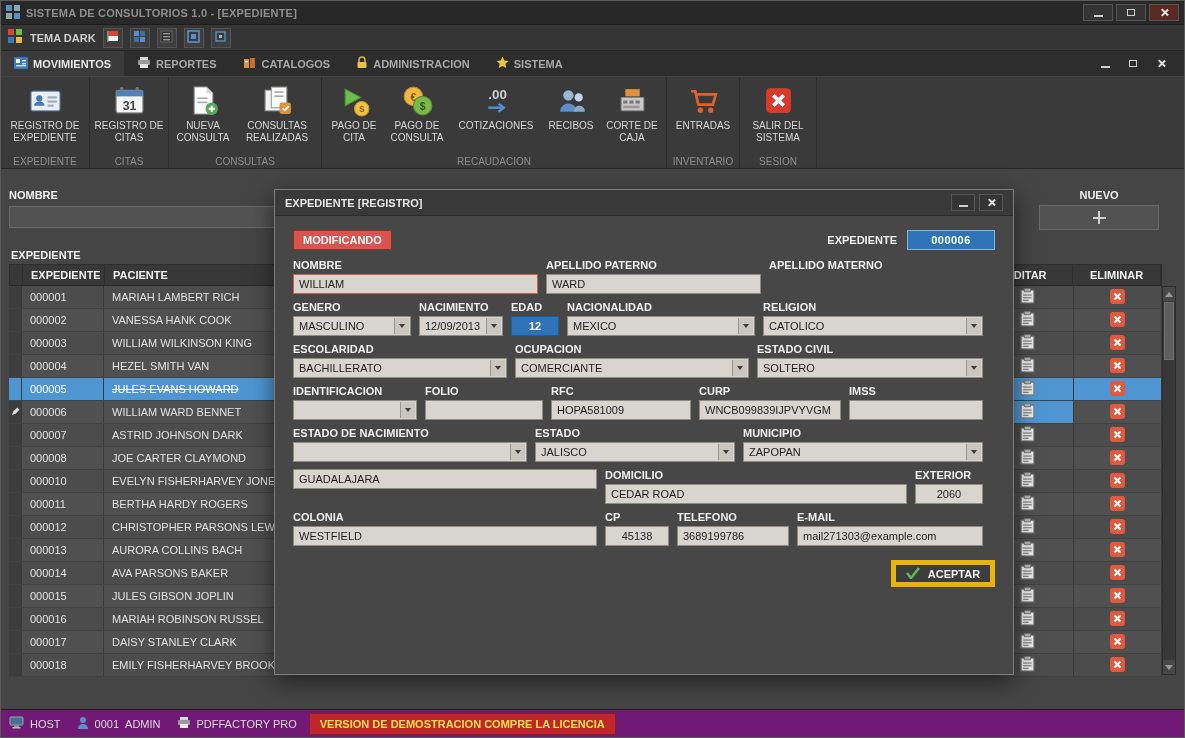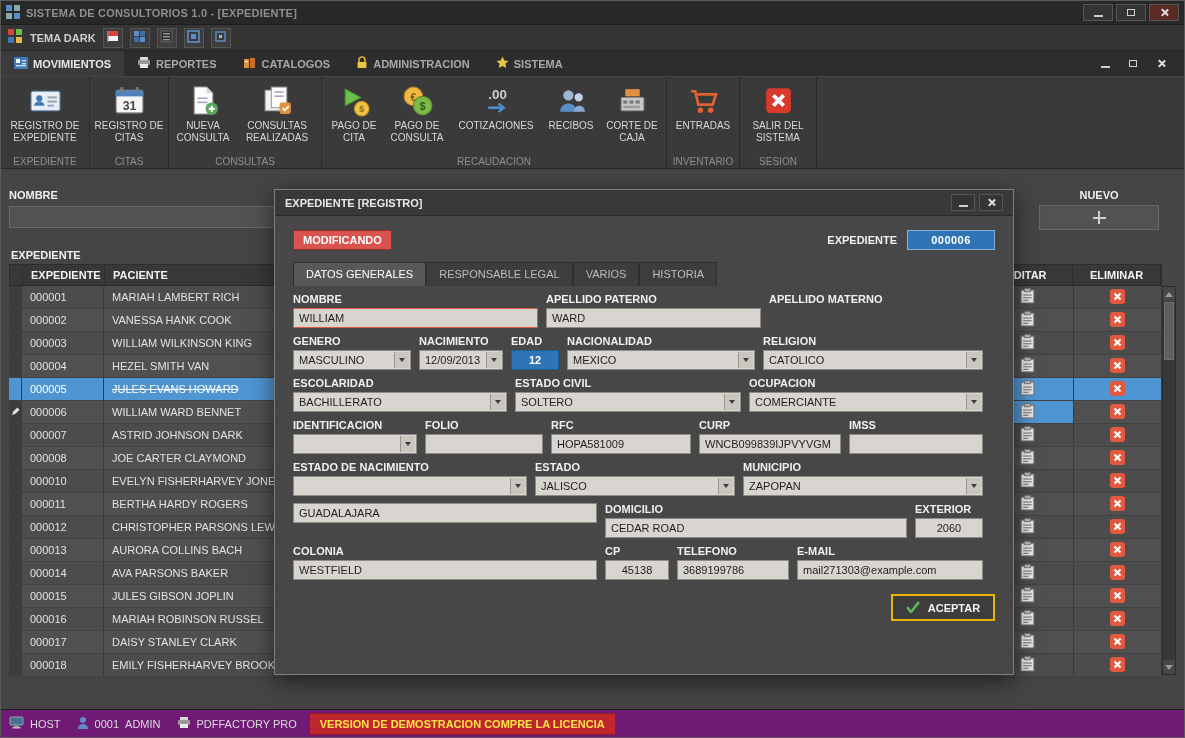--- a/index.html
+++ b/index.html
@@ -108,21 +108,21 @@
   .finput { height:20px; background:#d8d4cf; border:1px solid #8f8a83; color:#1e1e1e; padding:0 5px;
             line-height:18px; overflow:hidden; white-space:nowrap; }
   .finput.invalid { border-color:#d65a45; }
   .finput.blue { background:#2e74b6; border-color:#1f5c96; color:#fff; font-weight:bold; text-align:center; }
   .finput.num { text-align:center; }
   .fselect { position:relative; padding-right:12px; }
   .fselect .arrow { position:absolute; top:1px; right:1px; bottom:1px; width:15px; background:#c9c5bf;
                     border-left:1px solid #9a948c; display:flex; align-items:center; justify-content:center; }
   .tri-sel { width:0; height:0; border-left:3.5px solid transparent; border-right:3.5px solid transparent; border-top:4.5px solid #3c3c3c; }
   .accept-row { display:flex; justify-content:flex-end; margin-top:14px; }
-  .accept-btn { width:104px; height:27px; background:#3d3d3d; border:2px solid #eab308; color:#f2f2f2;
+  .accept-btn { width:104px; height:27px; background:#3d3d3d; border:5px solid #eab308; color:#f2f2f2;
                 font-weight:bold; display:flex; align-items:center; justify-content:center; gap:8px; }
 
   
   .statusbar { position:absolute; left:0; right:0; bottom:0; height:28px; background:#701a75; border-top:1px solid #1e1e1e;
                display:flex; align-items:center; gap:8px; padding:0 8px; color:#dcdcdc; }
   .sitem { display:flex; align-items:center; gap:6px; }
   .demo-badge { background:#c0272d; border:1px solid #8c1d21; color:#ffe24a; font-weight:bold; padding:4px 10px; }
 </style>
 </head>
 <body>
@@ -834,26 +834,20 @@
 
     <div class="mbody">
       <div class="mrow1">
         <span class="badge-mod">MODIFICANDO</span>
         <div class="exp-right">
           <span class="lbl">EXPEDIENTE</span>
           <span class="exp-num">000006</span>
         </div>
       </div>
 
-      <div class="mtabs">
-        <div class="mtab active">DATOS GENERALES</div>
-        <div class="mtab">RESPONSABLE LEGAL</div>
-        <div class="mtab">VARIOS</div>
-        <div class="mtab">HISTORIA</div>
-      </div>
 
       <div class="frow">
         <div class="field" style="width:245px">
           <span class="flabel">NOMBRE</span>
           <div class="finput invalid">WILLIAM</div>
         </div>
         <div class="field" style="width:215px">
           <span class="flabel">APELLIDO PATERNO</span>
           <div class="finput">WARD</div>
         </div>
@@ -893,29 +887,29 @@
         </div>
       </div>
 
       <div class="frow">
         <div class="field" style="width:214px">
           <span class="flabel">ESCOLARIDAD</span>
           <div class="finput fselect"><span>BACHILLERATO</span><span class="arrow">
                 <span class="tri-sel"></span>
               </span></div>
         </div>
+        <div class="field" style="width:234px">
+          <span class="flabel">OCUPACION</span>
+          <div class="finput fselect"><span>COMERCIANTE</span><span class="arrow">
+                <span class="tri-sel"></span>
+              </span></div>
+        </div>
         <div class="field" style="width:226px">
           <span class="flabel">ESTADO CIVIL</span>
           <div class="finput fselect"><span>SOLTERO</span><span class="arrow">
-                <span class="tri-sel"></span>
-              </span></div>
-        </div>
-        <div class="field" style="width:234px">
-          <span class="flabel">OCUPACION</span>
-          <div class="finput fselect"><span>COMERCIANTE</span><span class="arrow">
                 <span class="tri-sel"></span>
               </span></div>
         </div>
       </div>
 
       <div class="frow">
         <div class="field" style="width:124px">
           <span class="flabel">IDENTIFICACION</span>
           <div class="finput fselect"><span></span><span class="arrow">
                 <span class="tri-sel"></span>

